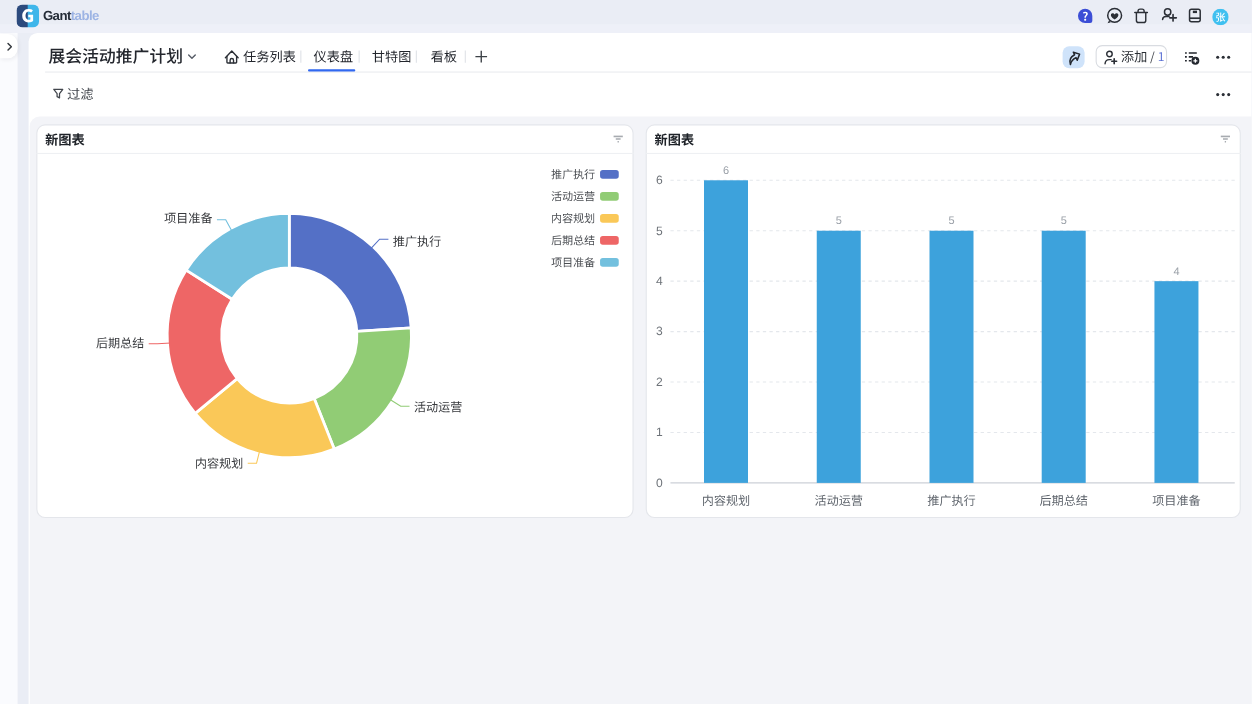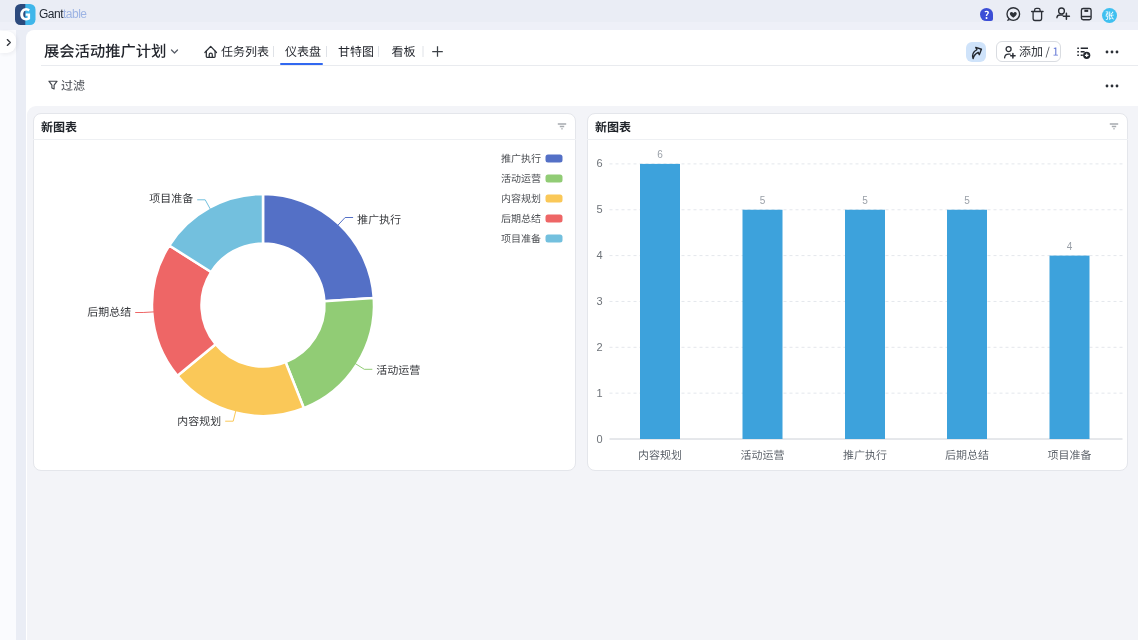--- a/index.html
+++ b/index.html
@@ -11,21 +11,21 @@
 <svg style="position:absolute;left:15px;top:4px" width="21" height="21" viewBox="0 0 21 21">
 <defs>
       <linearGradient id="lg" x1="0" y1="0" x2="1" y2="0">
         <stop offset="0.47" stop-color="#2c4a7d"></stop>
         <stop offset="0.53" stop-color="#3fb6ea"></stop>
       </linearGradient>
     </defs>
 <rect width="20.5" height="21" rx="5.5" fill="url(#lg)"></rect>
 <path transform="translate(4.4,16.2)" d="M6.7 0.2Q5.1 0.2 3.8 -0.5Q2.4 -1.2 1.6 -2.5Q0.8 -3.9 0.8 -5.9Q0.8 -7.4 1.3 -8.5Q1.8 -9.7 2.6 -10.5Q3.4 -11.3 4.4 -11.7Q5.5 -12.1 6.7 -12.1Q8.0 -12.1 8.9 -11.7Q9.9 -11.2 10.5 -10.6L9.0 -8.8Q8.5 -9.2 8.0 -9.4Q7.5 -9.7 6.8 -9.7Q5.9 -9.7 5.2 -9.2Q4.5 -8.8 4.2 -8.0Q3.8 -7.2 3.8 -6.0Q3.8 -4.8 4.1 -4.0Q4.5 -3.1 5.2 -2.7Q5.9 -2.2 7.0 -2.2Q7.4 -2.2 7.7 -2.3Q8.0 -2.4 8.2 -2.5V-4.5H6.3V-6.8H10.7V-1.2Q10.1 -0.6 9.0 -0.2Q8.0 0.2 6.7 0.2Z" fill="#ffffff"></path>
   </svg>
-<div style="position:absolute;left:39px;top:7px;font-family:'Liberation Sans',sans-serif;font-size:12px;font-weight:normal;letter-spacing:-0.5px;color:#242b36;line-height:15px">Gant<span style="color:#9db4e4">table</span></div>
+<div style="position:absolute;left:39px;top:7px;font-family:'Liberation Sans',sans-serif;font-size:12px;font-weight:bold;letter-spacing:-0.5px;color:#242b36;line-height:15px">Gant<span style="color:#9db4e4">table</span></div>
 <div style="position:absolute;left:979.5px;top:7.9px;width:13.4px;height:13.2px;background:#3c4ed6;border-radius:50% 50% 2px 50%"></div>
 <svg style="position:absolute;left:979.5px;top:7.9px" width="14" height="14" viewBox="0 0 14 14">
     <path transform="translate(4.0,10.8)" d="M1.9 -2.7Q1.8 -3.2 1.9 -3.6Q2.0 -4.0 2.3 -4.3Q2.5 -4.6 2.8 -4.9Q3.0 -5.2 3.2 -5.4Q3.4 -5.7 3.4 -6.0Q3.4 -6.3 3.3 -6.5Q3.2 -6.7 3.0 -6.8Q2.8 -6.9 2.5 -6.9Q2.2 -6.9 1.9 -6.7Q1.6 -6.6 1.3 -6.3L0.5 -7.1Q0.9 -7.5 1.4 -7.8Q2.0 -8.1 2.7 -8.1Q3.3 -8.1 3.8 -7.9Q4.3 -7.7 4.6 -7.2Q4.9 -6.8 4.9 -6.1Q4.9 -5.7 4.7 -5.3Q4.5 -5.0 4.2 -4.7Q4.0 -4.4 3.7 -4.1Q3.5 -3.8 3.3 -3.4Q3.2 -3.1 3.2 -2.7ZM2.5 0.1Q2.1 0.1 1.8 -0.1Q1.6 -0.4 1.6 -0.9Q1.6 -1.3 1.8 -1.6Q2.1 -1.9 2.5 -1.9Q3.0 -1.9 3.2 -1.6Q3.5 -1.3 3.5 -0.9Q3.5 -0.4 3.2 -0.1Q3.0 0.1 2.5 0.1Z" fill="#ffffff"></path>
   </svg>
 <svg style="position:absolute;left:1005px;top:6px" width="17" height="17" viewBox="0 0 17 17">
 <circle cx="8.3" cy="8" r="6.3" fill="none" stroke="#2b2f36" stroke-width="1.35"></circle>
 <path d="M3.2 12.6 L1.9 15.1 L4.9 14.3 Z" fill="#2b2f36"></path>
 <path d="M8.3 11.7 C5.2 9.8 4.4 8.2 5.1 6.8 C5.7 5.6 7.5 5.7 8.3 7.2 C9.1 5.7 10.9 5.6 11.5 6.8 C12.2 8.2 11.4 9.8 8.3 11.7 Z" fill="#2b2f36"></path>
 </svg>
 <svg style="position:absolute;left:1029px;top:6px" width="17" height="17" viewBox="0 0 17 17" fill="none" stroke="#2b2f36" stroke-linecap="round" stroke-linejoin="round">

